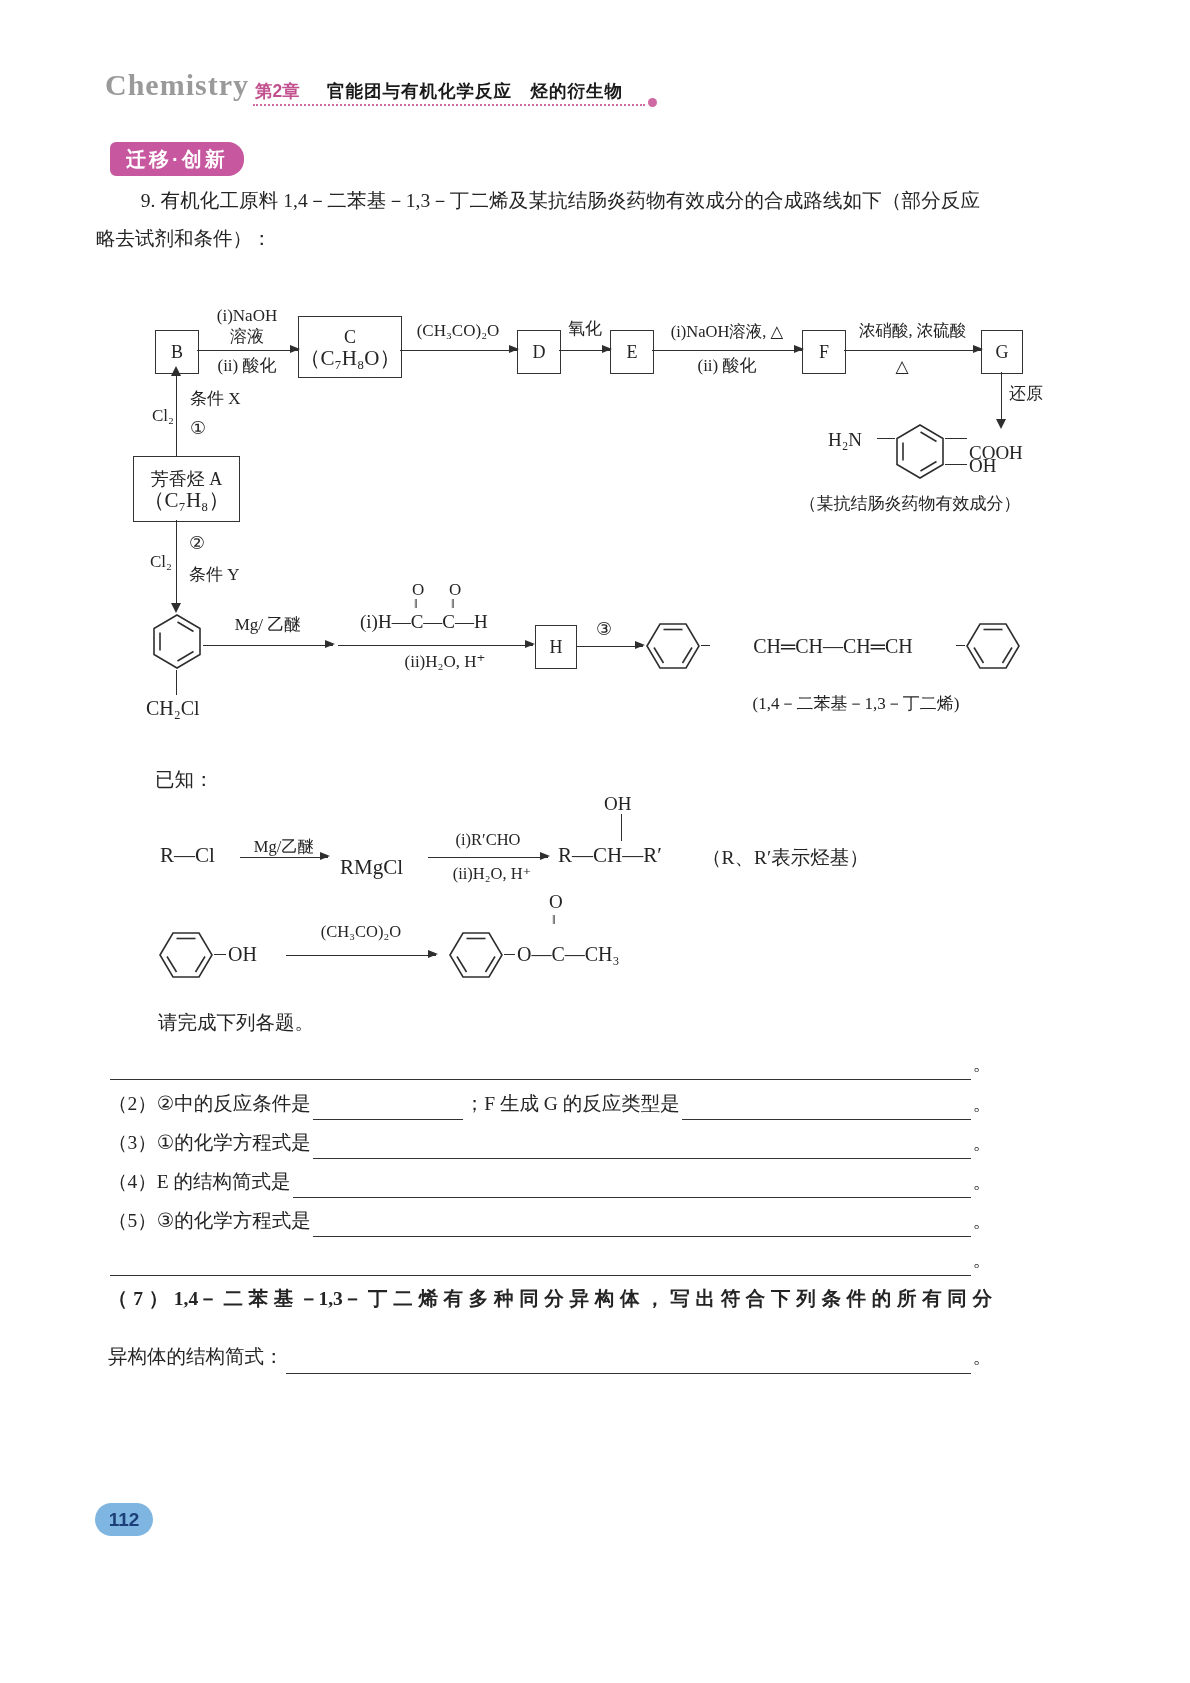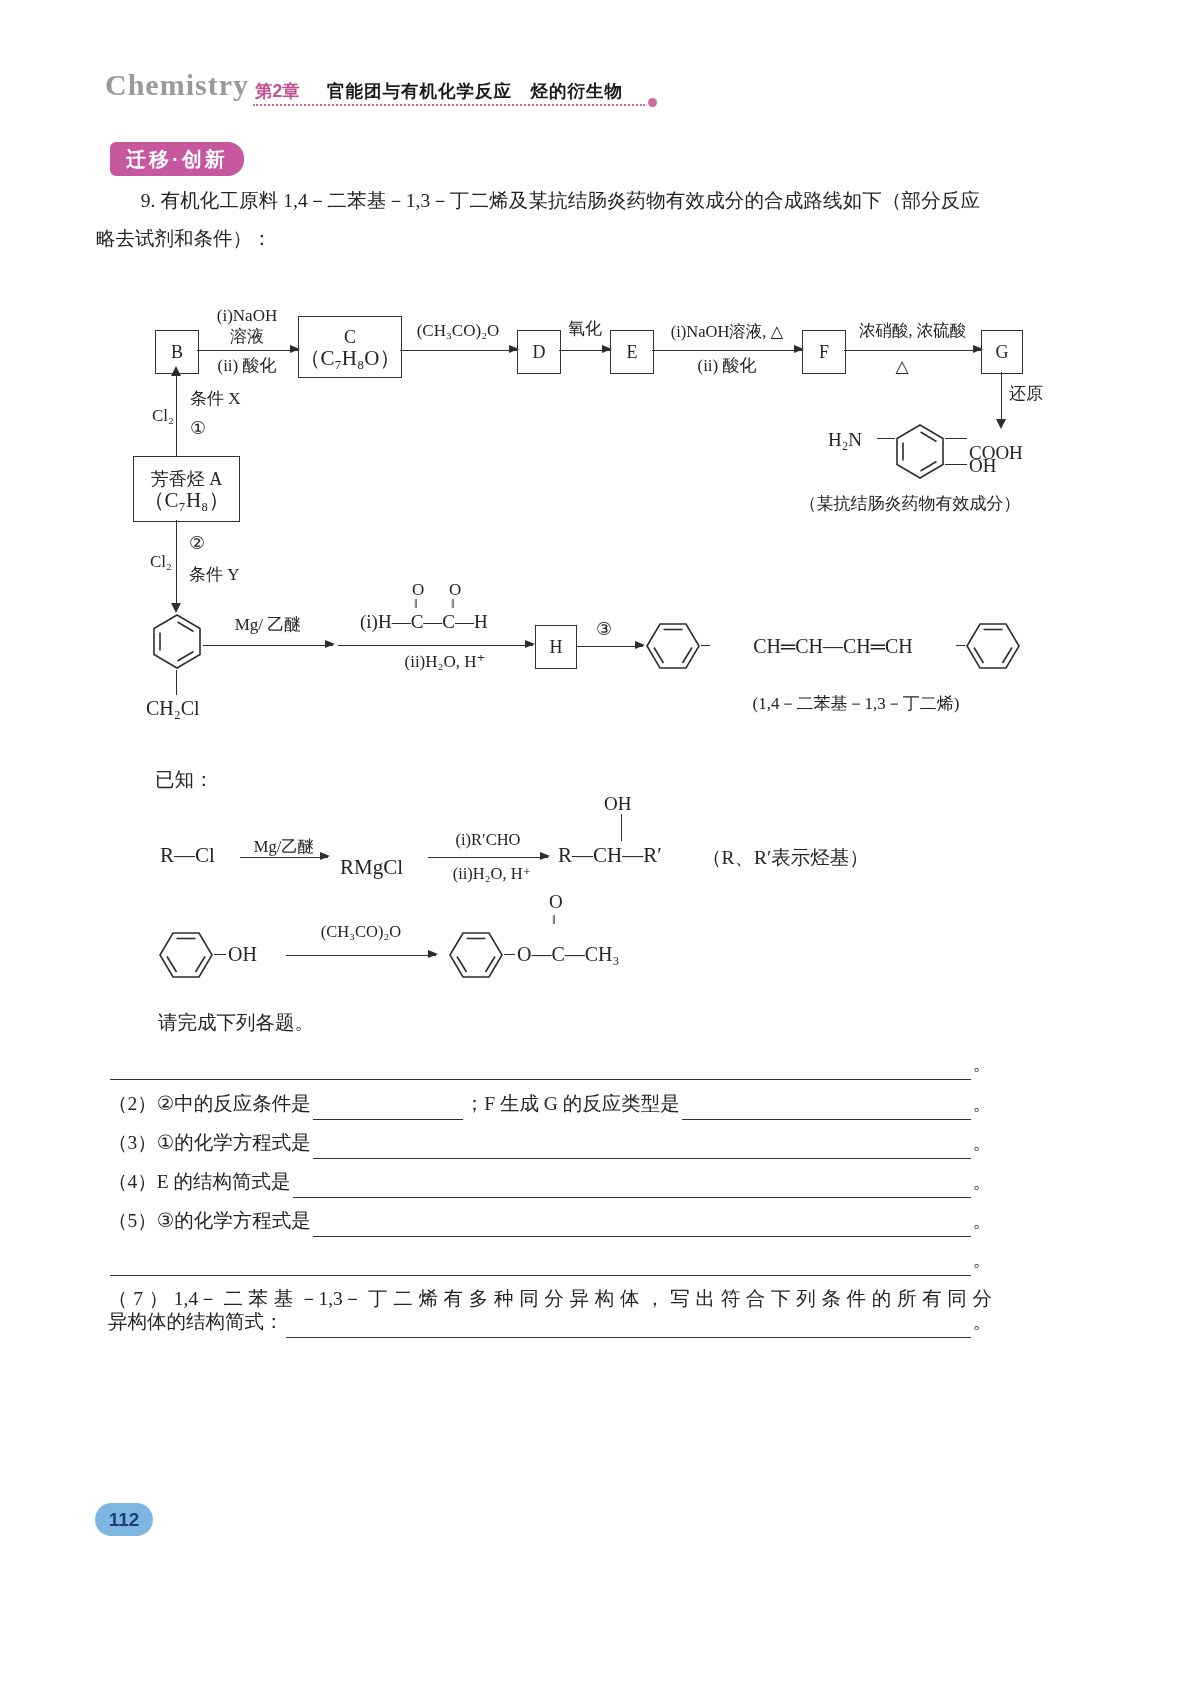--- a/index.html
+++ b/index.html
@@ -13,21 +13,21 @@
   .hrule{border-bottom:2px dotted #d06aa2;}
   .hdot{width:9px;height:9px;border-radius:50%;background:#d06aa2;}
   .badge{background:#c7579e;color:#fff;font-family:"Liberation Sans","DejaVu Sans",sans-serif;
          font-weight:bold;font-size:20px;letter-spacing:3px;line-height:34px;padding:0 16px;
          border-radius:6px 16px 16px 6px;}
   
   .ptext{font-size:19.5px;line-height:38px;text-align:justify;text-indent:2.3em;}
   .qrow{display:flex;align-items:flex-end;font-size:19.5px;line-height:32px;}
   .qrow .blank{flex:1 1 auto;border-bottom:1.3px solid #333;height:24px;margin:0 2px;}
   .qrow .blank-fixed{flex:0 0 150px;border-bottom:1.3px solid #333;height:24px;margin:0 2px;}
-  .just{text-align:justify;text-align-last:justify;width:100%;}
+  .just{text-align:justify;text-align-last:justify;width:100%;font-weight:bold;}
   .t19{font-size:19.5px;line-height:30px;}
   
   .fbox{position:absolute;border:1.4px solid #333;background:#fff;display:flex;flex-direction:column;
         align-items:center;justify-content:center;font-size:18px;line-height:22px;text-align:center;}
   .fbox .sm{font-size:21px;line-height:20px;}
   .lbl{position:absolute;font-size:17px;line-height:21px;text-align:center;}
   .lbl.sm{font-size:16.5px;}
   .ar{position:absolute;height:0;border-top:1.5px solid #2e2e2e;}
   .ar:after{content:"";position:absolute;right:-2px;top:-5.6px;width:0;height:0;
             border-left:10px solid #2e2e2e;border-top:4.8px solid transparent;border-bottom:4.8px solid transparent;}
@@ -248,21 +248,21 @@
   </div>
 
   <div class="abs qrow" style="left:108px;top:1244px;width:884px;">
     <span class="blank"></span>
     <span>。</span>
   </div>
 
   <div class="abs qrow" style="left:108px;top:1283px;width:884px;">
     <span class="just">（7）1,4－二苯基－1,3－丁二烯有多种同分异构体，写出符合下列条件的所有同分</span>
   </div>
-  <div class="abs qrow" style="left:108px;top:1306px;width:884px;">
+  <div class="abs qrow" style="left:108px;top:1342px;width:884px;font-family:Liberation Mono, monospace;">
     <span>异构体的结构简式：</span>
     <span class="blank"></span>
     <span>。</span>
   </div>
 
 
   <div class="abs pagenum" style="left:95px;top:1503px;">112</div>
 
 </div>
 

